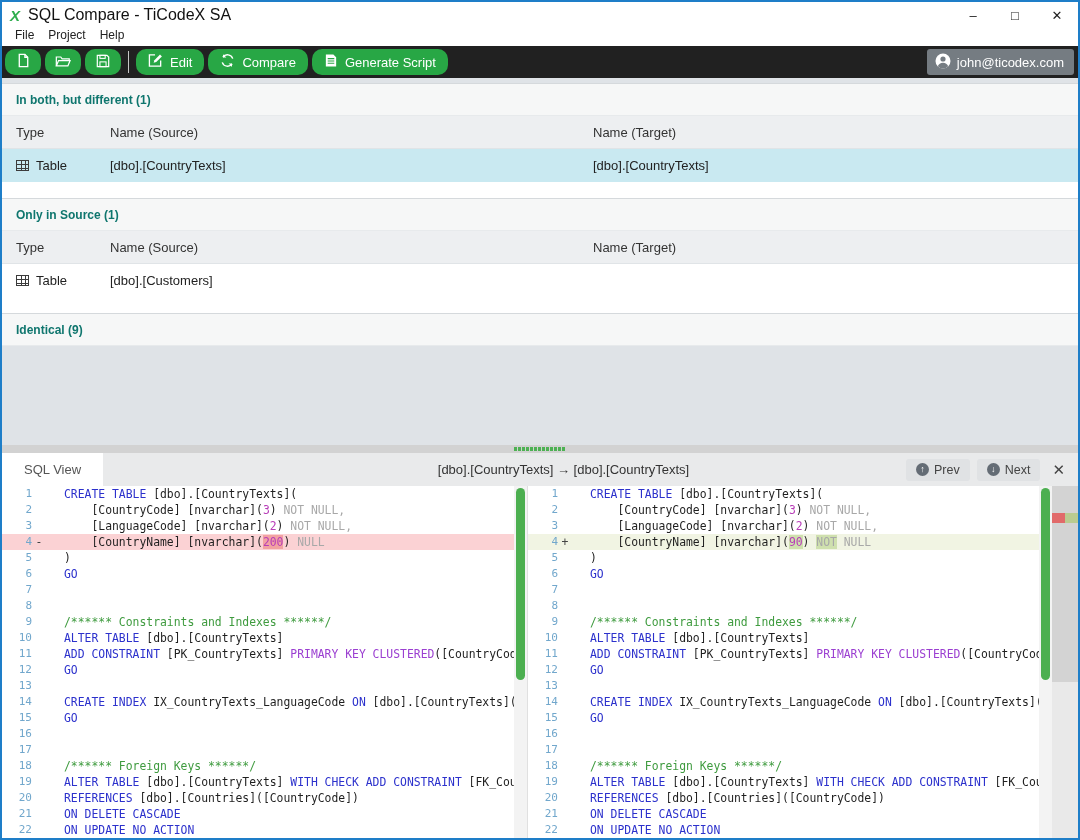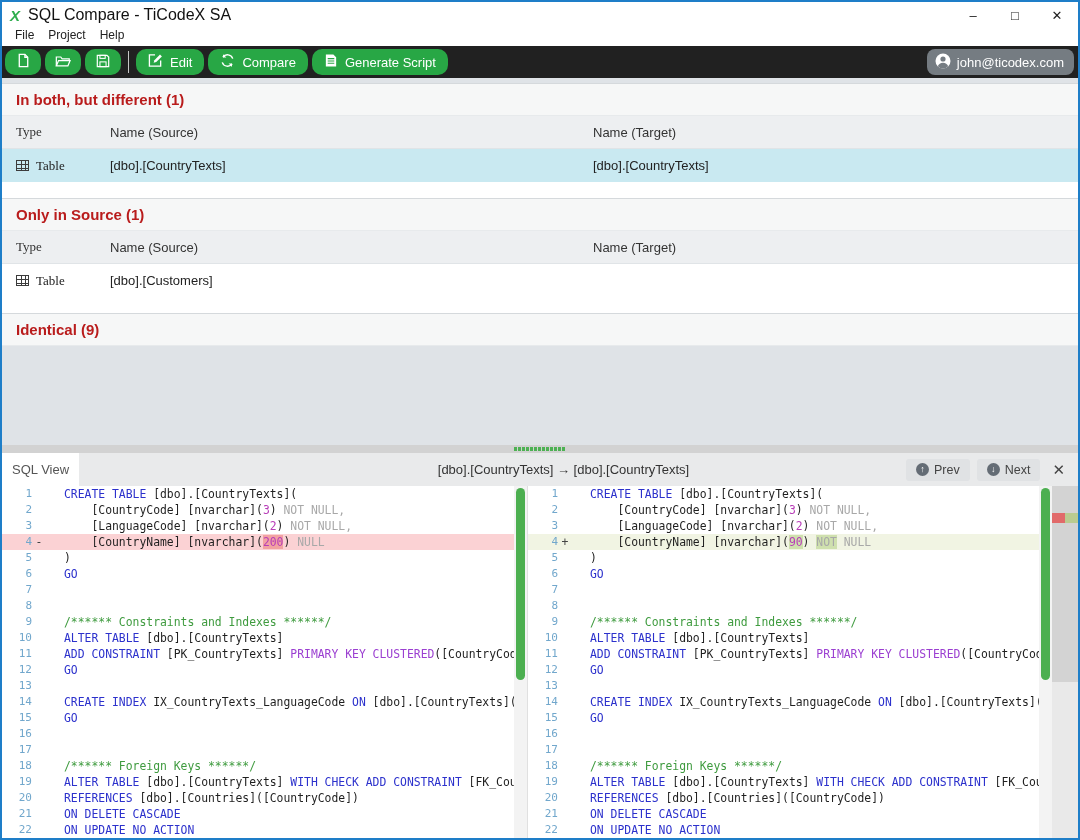--- a/index.html
+++ b/index.html
@@ -22,47 +22,47 @@
   .menubar { height: 18px; background: #fff; display: flex; align-items: flex-start; padding-left: 6px; flex-shrink: 0; }
   .menu-item { font-size: 12px; color: #222; padding: 0 7px; }
   
   .toolbar { height: 32px; background: #212121; display: flex; align-items: center; padding: 0 3px; gap: 4px; flex-shrink: 0; }
   .tb-btn { background: #28a745; border: none; border-radius: 10px; height: 26px; color: #fff;
             display: flex; align-items: center; justify-content: center; font-size: 13px;
             font-family: "Liberation Sans", sans-serif; }
   .tb-icon-btn { width: 36px; }
   .tb-label-btn { padding: 0 12px; gap: 7px; }
   .tb-sep { width: 1px; height: 22px; background: rgba(255,255,255,0.75); margin: 0 3px; }
-  .user-badge { margin-left: auto; margin-right: 1px; background: #757c82; border-radius: 8px; height: 26px;
+  .user-badge { margin-left: auto; margin-right: 1px; background: #757c82; border-radius: 3px; height: 26px;
                 display: flex; align-items: center; gap: 6px; padding: 0 10px 0 8px; color: #fff; font-size: 13px; }
   
   .compare-area { height: 367px; background: #dfe3e7; padding-top: 5px; flex-shrink: 0; overflow: hidden; }
   .sections { background: #fff; }
   .section-header { height: 33px; background: #f6f7f7; border-top: 1px solid #d5d9dc; border-bottom: 1px solid #e7eaec;
-                    display: flex; align-items: center; padding-left: 14px; font-size: 15px; font-weight: 600; color: #b91c1c; }
+                    display: flex; align-items: center; padding-left: 14px; font-size: 12px; font-weight: 600; color: #0f766e; }
   .col-header { height: 33px; background: #edeff1; display: flex; align-items: center; font-size: 13px; color: #333; border-bottom: 1px solid #e0e4e7; }
   .data-row { height: 33px; display: flex; align-items: center; font-size: 13px; color: #222; background: #fff; }
   .data-row.hl { background: #c9e9f1; }
-  .cell-type { width: 108px; padding-left: 14px; display: flex; align-items: center; flex-shrink: 0; font-family: Liberation Serif, serif; }
+  .cell-type { width: 108px; padding-left: 14px; display: flex; align-items: center; flex-shrink: 0; }
   .cell-source { width: 483px; flex-shrink: 0; }
   .cell-target { flex: 1; }
   .section.expanded { padding-bottom: 16px; }
   .t-icon { width: 13px; height: 11px; border: 1px solid #3c3c3c; display: inline-block; margin-right: 7px; flex-shrink: 0;
     background:
       linear-gradient(#3c3c3c 0 0) no-repeat 0 3px/100% 1px,
       linear-gradient(#3c3c3c 0 0) no-repeat 0 7px/100% 1px,
       linear-gradient(#3c3c3c 0 0) no-repeat 4px 0/1px 100%,
       linear-gradient(#3c3c3c 0 0) no-repeat 8px 0/1px 100%; }
   
   .splitter { height: 8px; background: #d2d2d2; display: flex; align-items: center; justify-content: center; flex-shrink: 0; }
   .splitter-dots { width: 52px; height: 4px;
     background: repeating-linear-gradient(90deg, #4db153 0 3px, transparent 3px 4px); }
   
   .tabbar { height: 33px; background: #e9eaeb; display: flex; align-items: stretch; position: relative; flex-shrink: 0; }
-  .tab { background: #fff; padding: 0 10px; display: flex; align-items: center; font-size: 13px; color: #555; }
+  .tab { background: #fff; padding: 0 22px; display: flex; align-items: center; font-size: 13px; color: #555; }
   .pane-title { position: absolute; left: 0; right: 0; top: 0; bottom: 0; display: flex; align-items: center; justify-content: center;
                 font-size: 13px; color: #333; pointer-events: none; margin-left: 47px; }
   .tab-controls { margin-left: auto; display: flex; align-items: center; gap: 7px; padding-right: 8px; z-index: 1; }
   .nav-btn { background: #e0e2e4; border: none; border-radius: 3px; padding: 4px 10px; font-size: 12.5px; color: #444;
              display: flex; align-items: center; gap: 5px; font-family: "Liberation Sans", sans-serif; }
   .circ { width: 13px; height: 13px; border-radius: 50%; background: #646c75; color: #fff; font-size: 9px; line-height: 13px;
           display: inline-block; text-align: center; }
   .close-x { font-size: 15px; color: #444; padding: 0 5px; background: none; border: none; }
   
   .panes { flex: 1; display: flex; background: #fff; overflow: hidden; }

